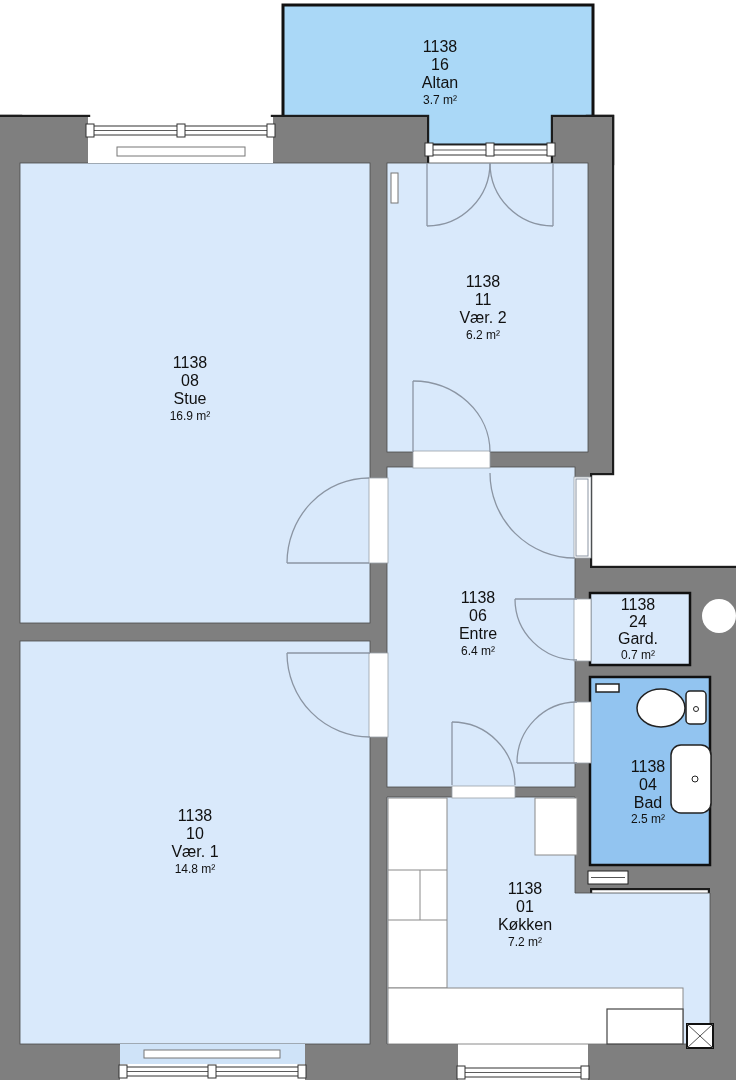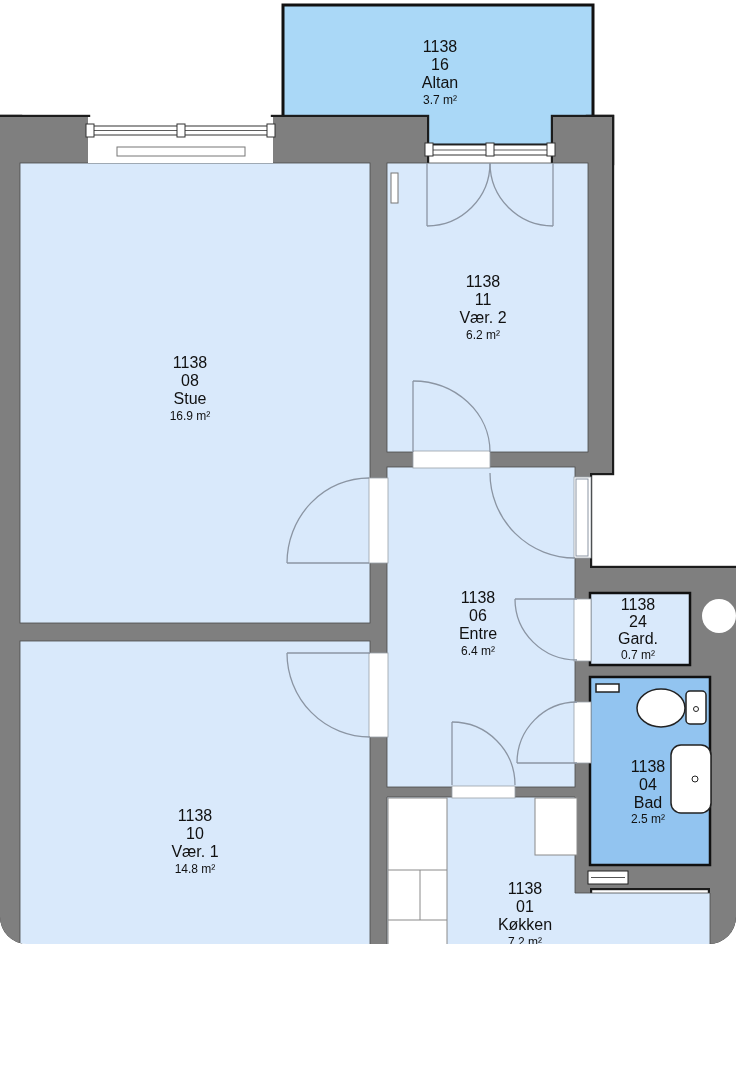--- a/index.html
+++ b/index.html
@@ -1,16 +1,16 @@
 <!DOCTYPE html>
 <html><head>
 <meta charset="utf-8">
 <style>
   html,body{margin:0;padding:0;background:#ffffff;}
-  .stage{position:relative;width:736px;height:944px;background:#ffffff;overflow:hidden;border-radius:27px;}
+  .stage{position:relative;width:736px;height:1080px;background:#ffffff;overflow:hidden;}
   svg{display:block;}
   text{font-family:"Liberation Sans","DejaVu Sans",sans-serif;fill:#111;text-anchor:middle;}
   .t-main{font-size:16px;}
   .t-area{font-size:12px;}
   .wall{fill:#7f7f7f;}
   .win{fill:#ffffff;stroke:#333;stroke-width:1;}
   .tick{fill:#ffffff;stroke:#333;stroke-width:1;}
   .door-arc{fill:none;stroke:#8b95a3;stroke-width:1.3;}
   .door-leaf{stroke:#8b95a3;stroke-width:1.3;}
   .opening{fill:#ffffff;stroke:#9aa0a8;stroke-width:0.8;}

